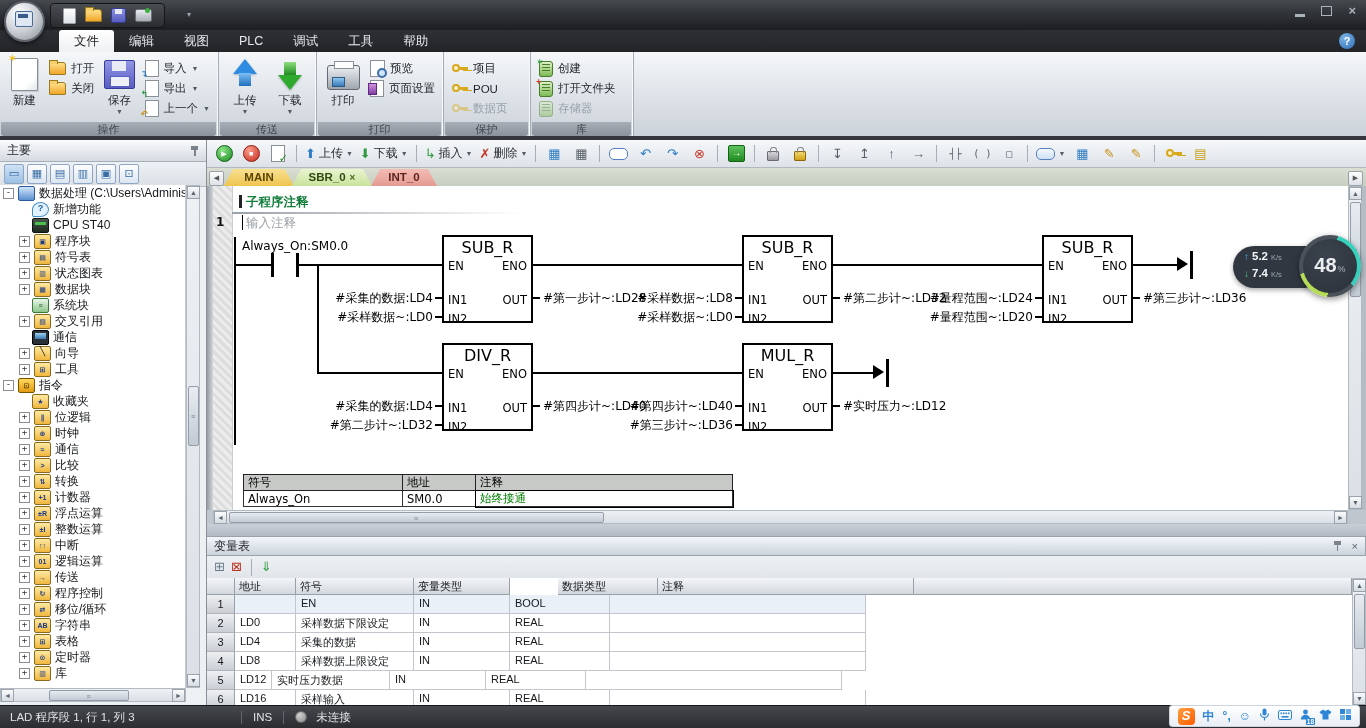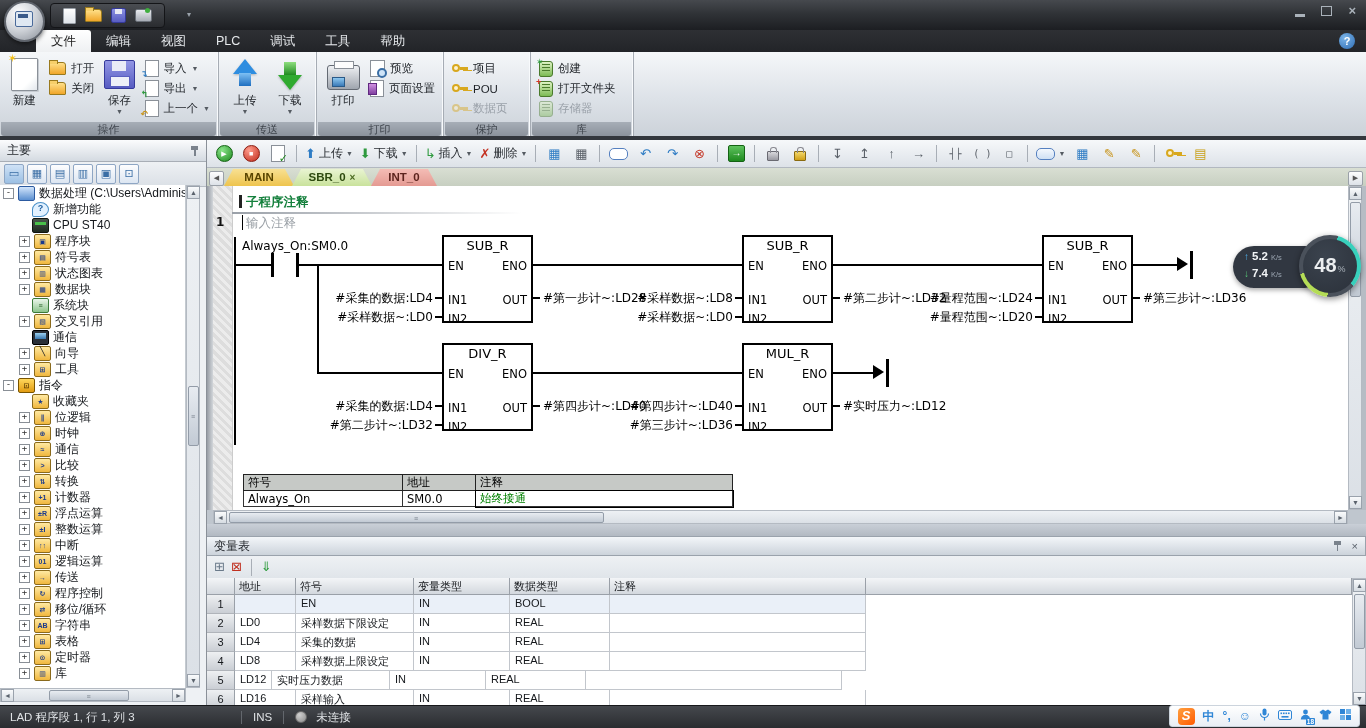--- a/index.html
+++ b/index.html
@@ -29,21 +29,21 @@
   
   .mini-page{width:11px;height:14px;background:linear-gradient(#ffffff,#dfe4ea);border:1px solid #9aa0a8;border-radius:1px;}
   .mini-folder{width:15px;height:11px;background:linear-gradient(#ffe089,#f0a62a);border:1px solid #9a7a1e;border-radius:1px 3px 1px 1px;position:relative;}
   .mini-folder:before{content:"";position:absolute;left:-1px;top:-3px;width:7px;height:3px;background:#f7cf6a;border:1px solid #9a7a1e;border-bottom:none;}
   .mini-floppy{width:13px;height:13px;background:linear-gradient(#8b90e2,#585dc0);border:1px solid #34399a;border-radius:2px;position:relative;}
   .mini-floppy:before{content:"";position:absolute;left:3px;top:0;width:7px;height:5px;background:#e8eaf4;}
   .mini-printer{width:15px;height:11px;background:linear-gradient(#e8eaee,#a8adb6);border:1px solid #6a7078;border-radius:2px;position:relative;}
   .mini-printer:after{content:"";position:absolute;right:1px;top:-2px;width:5px;height:5px;border-radius:50%;background:#3fae3f;}
 
   
-  .menubar{position:absolute;left:0;top:30px;right:0;height:22px;background:linear-gradient(#2e3034,#222428);display:flex;align-items:flex-end;padding-left:36px;}
+  .menubar{position:absolute;left:0;top:30px;right:0;height:22px;background:linear-gradient(#2e3034,#222428);display:flex;align-items:flex-end;padding-left:59px;}
   .mtab{padding:0 15px;line-height:22px;font-size:12.5px;color:#e6e9ec;}
   .mtab.active{background:linear-gradient(#ffffff,#eef0f2);color:#1b1b1b;border-radius:3px 3px 0 0;}
   .help-circ{position:absolute;right:11px;top:33px;width:16px;height:16px;border-radius:50%;
     background:radial-gradient(circle at 35% 30%,#7ab4e8,#2f6db4);color:#fff;font-size:11px;font-weight:bold;
     text-align:center;line-height:16px;}
 
   
   .ribbon{position:absolute;left:0;top:52px;right:0;height:84px;
     background:linear-gradient(#f5f7f9,#dde2e8 55%,#ccd2d9);border-bottom:4px solid #33373d;display:flex;}
   .rgroup{position:relative;height:84px;border-right:1px solid #a6acb4;box-shadow:inset -1px 0 0 #f8fafc;flex:none;}
@@ -123,21 +123,21 @@
   .net-no{position:absolute;left:3px;top:29px;font-size:12px;font-weight:bold;color:#111;}
   .cmt-mark{position:absolute;left:26px;top:9px;width:3px;height:13px;background:#222;}
   .cmt-title{position:absolute;left:33px;top:8px;font-size:12.5px;font-weight:bold;color:#15803d;}
   .cmt-rule{position:absolute;left:19px;top:26px;width:290px;height:2px;background:linear-gradient(90deg,#9aa0a8,rgba(154,160,168,0));}
   .net-cmt{position:absolute;left:33px;top:29px;font-size:12.5px;color:#9aa0a6;}
   .caret-line{position:absolute;left:29px;top:29px;width:1px;height:15px;background:#000;}
   .wire{position:absolute;background:#000;}
   .cbar{position:absolute;width:3px;height:24px;background:#000;}
   .contact-lbl{position:absolute;left:29px;top:53px;font-size:12px;color:#000;white-space:nowrap;}
   .lblock{position:absolute;width:87px;height:84px;border:2px solid #000;background:#fff;}
-  .lblock .bt{text-align:center;font-size:13px;margin-top:1px;font-weight:normal;}
+  .lblock .bt{text-align:center;font-size:16px;margin-top:1px;font-weight:normal;}
   .lblock .pr{position:absolute;left:4px;right:4px;display:flex;justify-content:space-between;font-size:11.5px;}
   .pr.en{top:22px;}.pr.io1{top:56px;}.pr.io2{top:75px;}
   .llb{position:absolute;font-size:12px;color:#000;white-space:nowrap;}
   .llb.in{width:172px;text-align:right;}
   .ahead{position:absolute;width:0;height:0;border-top:7px solid transparent;border-bottom:7px solid transparent;border-left:11px solid #000;}
   .vbar{position:absolute;width:3px;height:28px;background:#000;}
   .symtab{position:absolute;left:30px;top:288px;border-collapse:collapse;font-size:11.5px;}
   .symtab td{border:1px solid #333;padding:0 4px;height:15px;}
   .symtab .hd td{background:#c6c9c6;border-color:#222;}
   .symtab .green-link{color:#008000;}
@@ -948,21 +948,21 @@
       <span class="vpt-ic" style="color:#c03020;">⊠</span>
       <span class="tsep"></span>
       <span class="vpt-ic" style="color:#2a9a3a;">⇓</span>
     </div>
     <div class="vtable">
       <div class="vh">
         <span class="vhc" style="width:28px;"></span>
         <span class="vhc" style="width:61px;">地址</span>
         <span class="vhc" style="width:118px;">符号</span>
         <span class="vhc" style="width:96px;">变量类型</span>
-        <span class="vhc" style="width:100px;">数据类型</span>
+        <span class="vhc" style="width:100px;margin-left:48px;">数据类型</span>
         <span class="vhc" style="width:256px;">注释</span>
         <span class="vhc" style="flex:1;"></span>
       </div>
       <div id="vrows">
           <div class="vr first">
             <span class="vnum">1</span>
             <span class="vc" style="width:61px"></span>
             <span class="vc" style="width:118px">EN</span>
             <span class="vc" style="width:96px">IN</span>
             <span class="vc" style="width:100px">BOOL</span>

